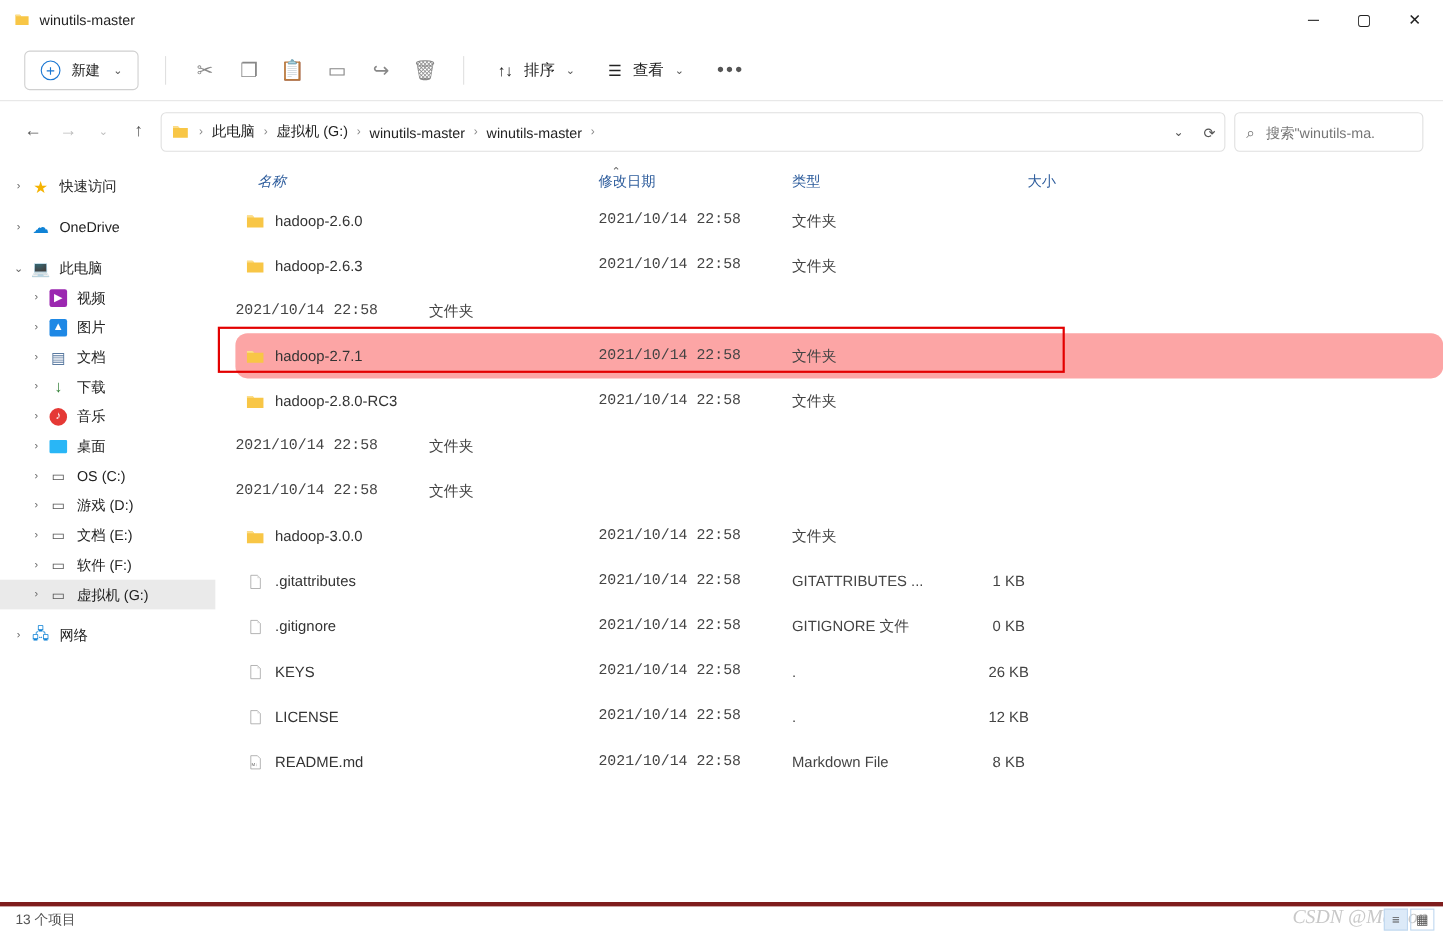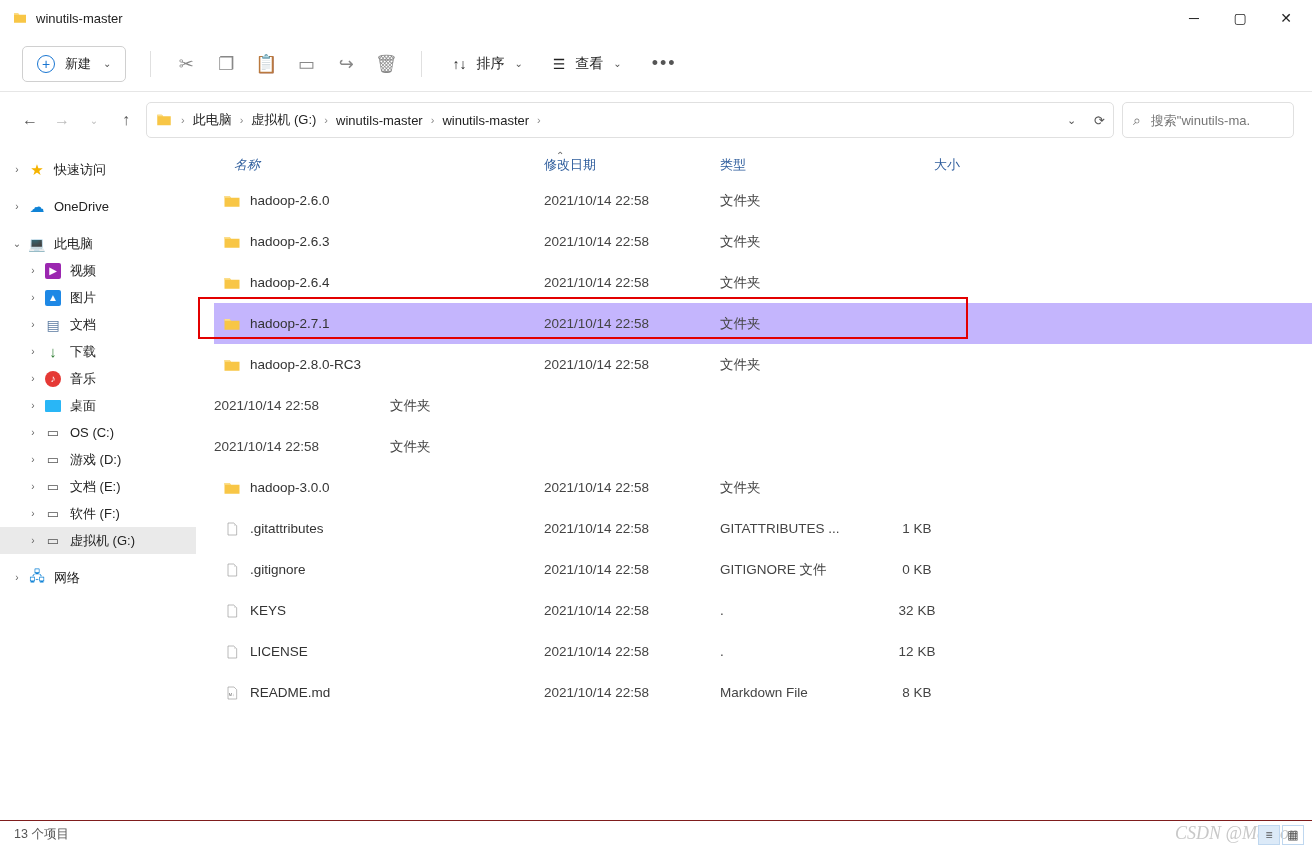--- a/index.html
+++ b/index.html
@@ -49,30 +49,30 @@
 
   
   .content { flex:1; padding:2px 0 0 18px; position:relative;}
   .headers { display:flex; height:30px; align-items:center; color:#2d5c9c; font-size:13px; border-bottom:1px solid transparent;}
   .col-name { width:330px; padding-left:20px;font-style:italic;}
   .col-date { width:176px; }
   .col-type { width:154px; }
   .col-size { width:96px; text-align:right; padding-right:10px;}
   .sort-caret { font-size:10px; color:#666; position:absolute; left:360px; top:2px;}
   .row { display:flex; align-items:center; height:41px; font-size:13.5px; color:#333;}
-  .row.sel { background:#c4b5fd; }
+  .row.sel { background:#fca5a5;border-radius:11px; }
   .row .ico { width:20px; height:20px; margin-right:8px; display:flex; align-items:center; justify-content:center;}
   .row .name { width:330px; display:flex; align-items:center; padding-left:8px;text-align:center;}
-  .row .date { width:176px; color:#444;}
+  .row .date { width:176px; color:#444;font-family:Liberation Mono, monospace;}
   .row .type { width:154px; color:#444;}
   .row .size { width:96px; text-align:center; color:#444; padding-right:10px;}
   .red-box { border:2.5px solid #e30000; position:absolute; pointer-events:none;}
 
   
-  .statusbar { height:28px; border-top:1px solid #7f1d1d; display:flex; align-items:center; padding:0 14px; font-size:12.5px; color:#555; position:relative;}
+  .statusbar { height:28px; border-top:4px solid #7f1d1d; display:flex; align-items:center; padding:0 14px; font-size:12.5px; color:#555; position:relative;}
   .watermark { position:absolute; right:14px; bottom:4px; font-size:18px; color:#c8c8c8; font-style:italic; font-family:Georgia,serif;}
   .view-icons { position:absolute; right:8px; display:flex; gap:2px;}
   .view-icons .vi { width:22px; height:20px; border:1px solid #bfd7ef; display:flex; align-items:center; justify-content:center; font-size:12px;}
   .view-icons .vi.active { background:#dceaf8; }
 
   
   .folder-svg { width:100%; height:100%; }
   .file-svg { width:16px; height:16px; }
 
   .star { color:#f5b301; font-size:15px; }
@@ -308,79 +308,70 @@
                 <path fill="#fcde8a" d="M3 6h6l2 2H3z"></path>
               </svg>
             </span>
             <span>hadoop-2.6.3</span>
           </div>
     <div class="date">2021/10/14 22:58</div>
     <div class="type">文件夹</div>
     <div class="size"></div>
         </div>
         <div class="row">
+    <div class="date">2021/10/14 22:58</div>
+    <div class="type">文件夹</div>
+    <div class="size"></div>
+        </div>
+        <div class="row sel">
           <div class="name">
             <span class="ico">
               <svg class="folder-svg" viewBox="0 0 24 24" style="width:20px;height:20px">
                 <path fill="#f8c646" d="M3 6h6l2 2h10v11H3z"></path>
                 <path fill="#fcde8a" d="M3 6h6l2 2H3z"></path>
               </svg>
             </span>
-            <span>hadoop-2.6.4</span>
-          </div>
-    <div class="date">2021/10/14 22:58</div>
-    <div class="type">文件夹</div>
-    <div class="size"></div>
-        </div>
-        <div class="row sel">
+            <span>hadoop-2.7.1</span>
+          </div>
+    <div class="date">2021/10/14 22:58</div>
+    <div class="type">文件夹</div>
+    <div class="size"></div>
+        </div>
+        <div class="row">
           <div class="name">
             <span class="ico">
               <svg class="folder-svg" viewBox="0 0 24 24" style="width:20px;height:20px">
                 <path fill="#f8c646" d="M3 6h6l2 2h10v11H3z"></path>
                 <path fill="#fcde8a" d="M3 6h6l2 2H3z"></path>
               </svg>
             </span>
-            <span>hadoop-2.7.1</span>
-          </div>
+            <span>hadoop-2.8.0-RC3</span>
+          </div>
+    <div class="date">2021/10/14 22:58</div>
+    <div class="type">文件夹</div>
+    <div class="size"></div>
+        </div>
+        <div class="row">
+    <div class="date">2021/10/14 22:58</div>
+    <div class="type">文件夹</div>
+    <div class="size"></div>
+        </div>
+        <div class="row">
     <div class="date">2021/10/14 22:58</div>
     <div class="type">文件夹</div>
     <div class="size"></div>
         </div>
         <div class="row">
           <div class="name">
             <span class="ico">
               <svg class="folder-svg" viewBox="0 0 24 24" style="width:20px;height:20px">
                 <path fill="#f8c646" d="M3 6h6l2 2h10v11H3z"></path>
                 <path fill="#fcde8a" d="M3 6h6l2 2H3z"></path>
               </svg>
             </span>
-            <span>hadoop-2.8.0-RC3</span>
-          </div>
-    <div class="date">2021/10/14 22:58</div>
-    <div class="type">文件夹</div>
-    <div class="size"></div>
-        </div>
-        <div class="row">
-    <div class="date">2021/10/14 22:58</div>
-    <div class="type">文件夹</div>
-    <div class="size"></div>
-        </div>
-        <div class="row">
-    <div class="date">2021/10/14 22:58</div>
-    <div class="type">文件夹</div>
-    <div class="size"></div>
-        </div>
-        <div class="row">
-          <div class="name">
-            <span class="ico">
-              <svg class="folder-svg" viewBox="0 0 24 24" style="width:20px;height:20px">
-                <path fill="#f8c646" d="M3 6h6l2 2h10v11H3z"></path>
-                <path fill="#fcde8a" d="M3 6h6l2 2H3z"></path>
-              </svg>
-            </span>
             <span>hadoop-3.0.0</span>
           </div>
     <div class="date">2021/10/14 22:58</div>
     <div class="type">文件夹</div>
     <div class="size"></div>
         </div>
         <div class="row">
           <div class="name">
             <span class="ico">
               <svg class="file-svg" viewBox="0 0 24 24">
@@ -413,21 +404,21 @@
             <span class="ico">
               <svg class="file-svg" viewBox="0 0 24 24">
                 <path fill="#fff" stroke="#999" d="M6 3h9l4 4v14H6z"></path>
                 <path fill="#ddd" d="M15 3v4h4z"></path>
               </svg>
             </span>
             <span>KEYS</span>
           </div>
     <div class="date">2021/10/14 22:58</div>
     <div class="type">.</div>
-    <div class="size">32 KB</div>
+    <div class="size">26 KB</div>
         </div>
         <div class="row">
           <div class="name">
             <span class="ico">
               <svg class="file-svg" viewBox="0 0 24 24">
                 <path fill="#fff" stroke="#999" d="M6 3h9l4 4v14H6z"></path>
                 <path fill="#ddd" d="M15 3v4h4z"></path>
               </svg>
             </span>
             <span>LICENSE</span>

